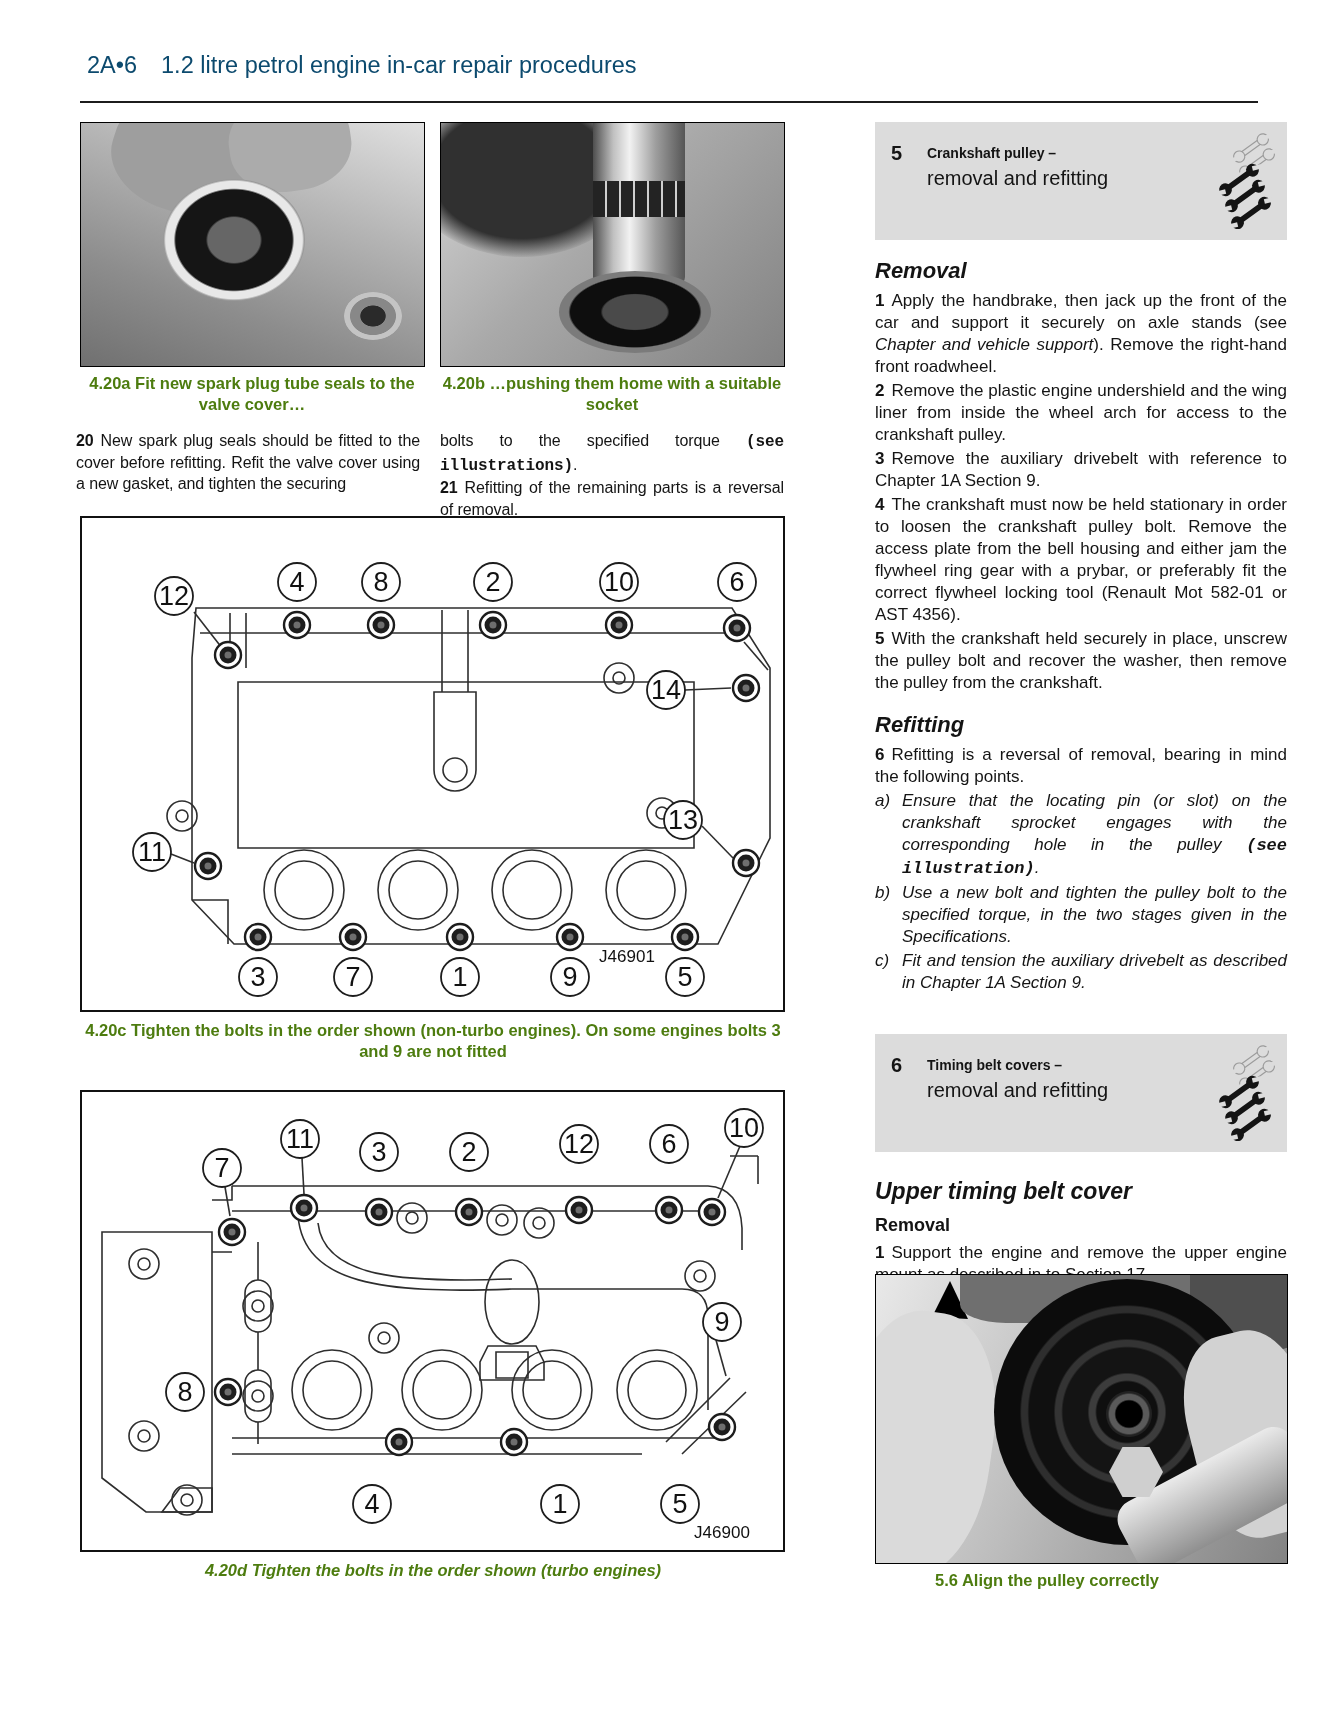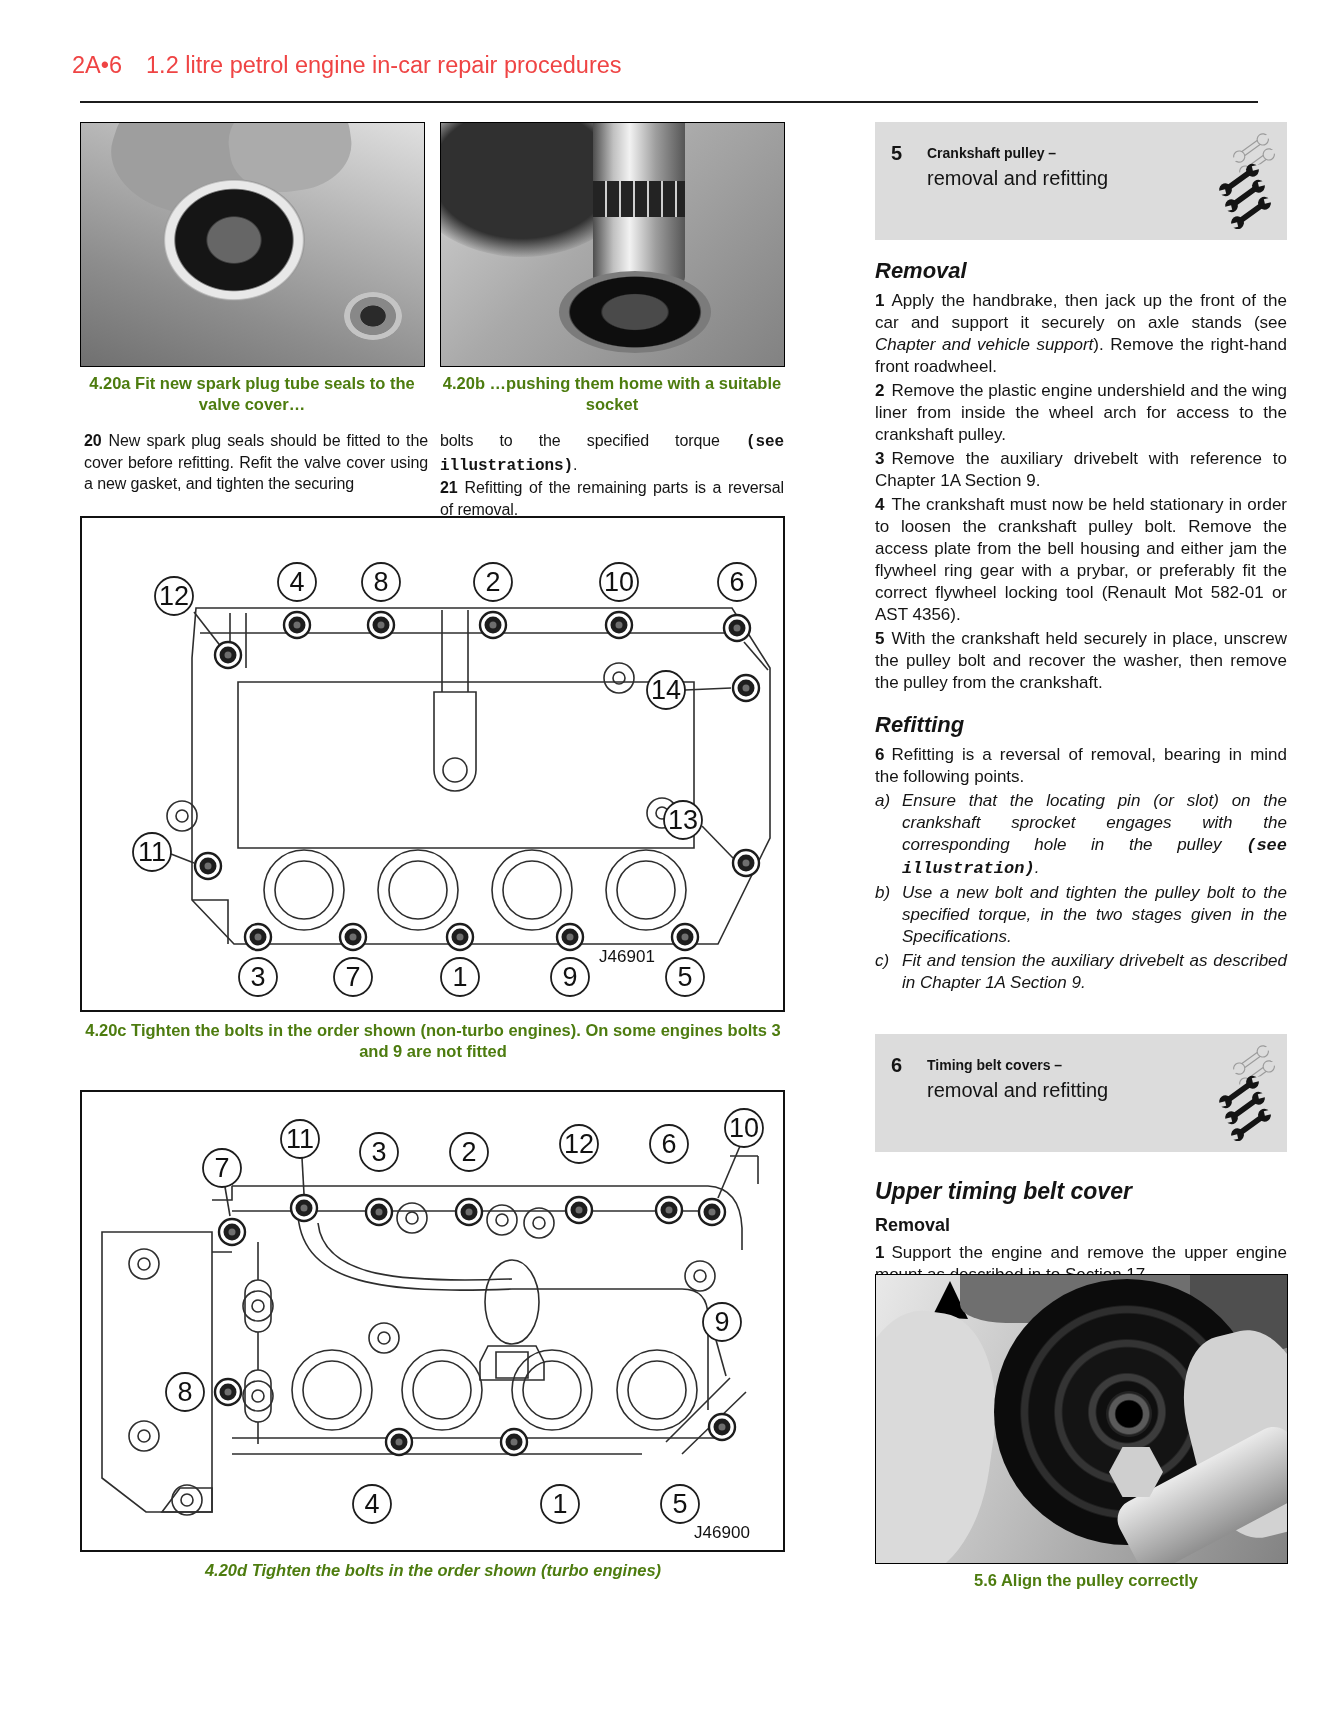--- a/index.html
+++ b/index.html
@@ -1,20 +1,20 @@
 <!DOCTYPE html>
 <html><head>
 <meta charset="utf-8">
 <style>
   html,body{margin:0;padding:0;background:#f2f2f2;}
   #page{position:relative;width:1336px;height:1717px;background:#ffffff;color:#111;
         font-family:"Liberation Sans",sans-serif;overflow:hidden;}
 
   
-  .page-header{position:absolute;left:72px;top:52px;font-size:23.5px;color:#ef4444;white-space:nowrap;}
+  .page-header{position:absolute;left:87px;top:52px;font-size:23.5px;color:#0c4a6e;white-space:nowrap;}
   .page-header .num{margin-right:24px;}
   .head-rule{position:absolute;left:80px;top:101px;width:1178px;height:2px;background:#1c1c1c;}
 
   
   .photo{position:absolute;border:1px solid #000;overflow:hidden;}
   #photo-a{left:80px;top:122px;width:343px;height:243px;background:linear-gradient(200deg,#e0e0e0 0%,#b5b5b5 35%,#8d8d8d 70%,#707070 100%);}
   #photo-b{left:440px;top:122px;width:343px;height:243px;background:linear-gradient(135deg,#d6d6d6 0%,#a9a9a9 45%,#828282 100%);}
   #photo-pulley{left:875px;top:1274px;width:411px;height:288px;background:linear-gradient(115deg,#e9e9e9 0%,#bdbdbd 45%,#838383 100%);}
   .photo div{position:absolute;}
 
@@ -47,26 +47,26 @@
   .pp-hex{right:124px;bottom:66px;width:54px;height:50px;background:#cfcfcf;
           clip-path:polygon(25% 0,75% 0,100% 50%,75% 100%,25% 100%,0 50%);}
   .pp-arrow{left:150px;top:116px;width:120px;height:134px;}
 
   
   .caption{position:absolute;font-weight:700;font-size:16.5px;line-height:20.5px;text-align:center;color:#4d7c0f;}
   #cap-a{left:80px;top:373px;width:344px;}
   #cap-b{left:440px;top:373px;width:344px;}
   #cap-1{left:80px;top:1020px;width:706px;}
   #cap-2{left:80px;top:1560px;width:706px;font-style:italic;}
-  #cap-pulley{left:880px;top:1570px;width:412px;}
+  #cap-pulley{left:841px;top:1570px;width:412px;}
 
   
   .intro-col{position:absolute;top:430px;width:344px;font-size:16px;letter-spacing:-0.1px;
              line-height:21.5px;text-align:justify;color:#141414;}
-  #intro-left{left:84px;} #intro-right{left:440px;}
+  #intro-left{left:76px;} #intro-right{left:440px;}
   .pnum{font-weight:700;margin-right:7px;}
   .bold{font-weight:700;font-family:Liberation Mono, monospace;}
   .ital{font-style:italic;}
 
   
   .diagram-box{position:absolute;left:80px;border:2.5px solid #111;background:#fff;}
   #diagram1{top:516px;width:701px;height:492px;}
   #diagram2{top:1090px;width:701px;height:458px;}
   svg.diag{display:block;width:100%;height:100%;}
   .ln{fill:none;stroke:#2e2e2e;stroke-width:1.6;}

